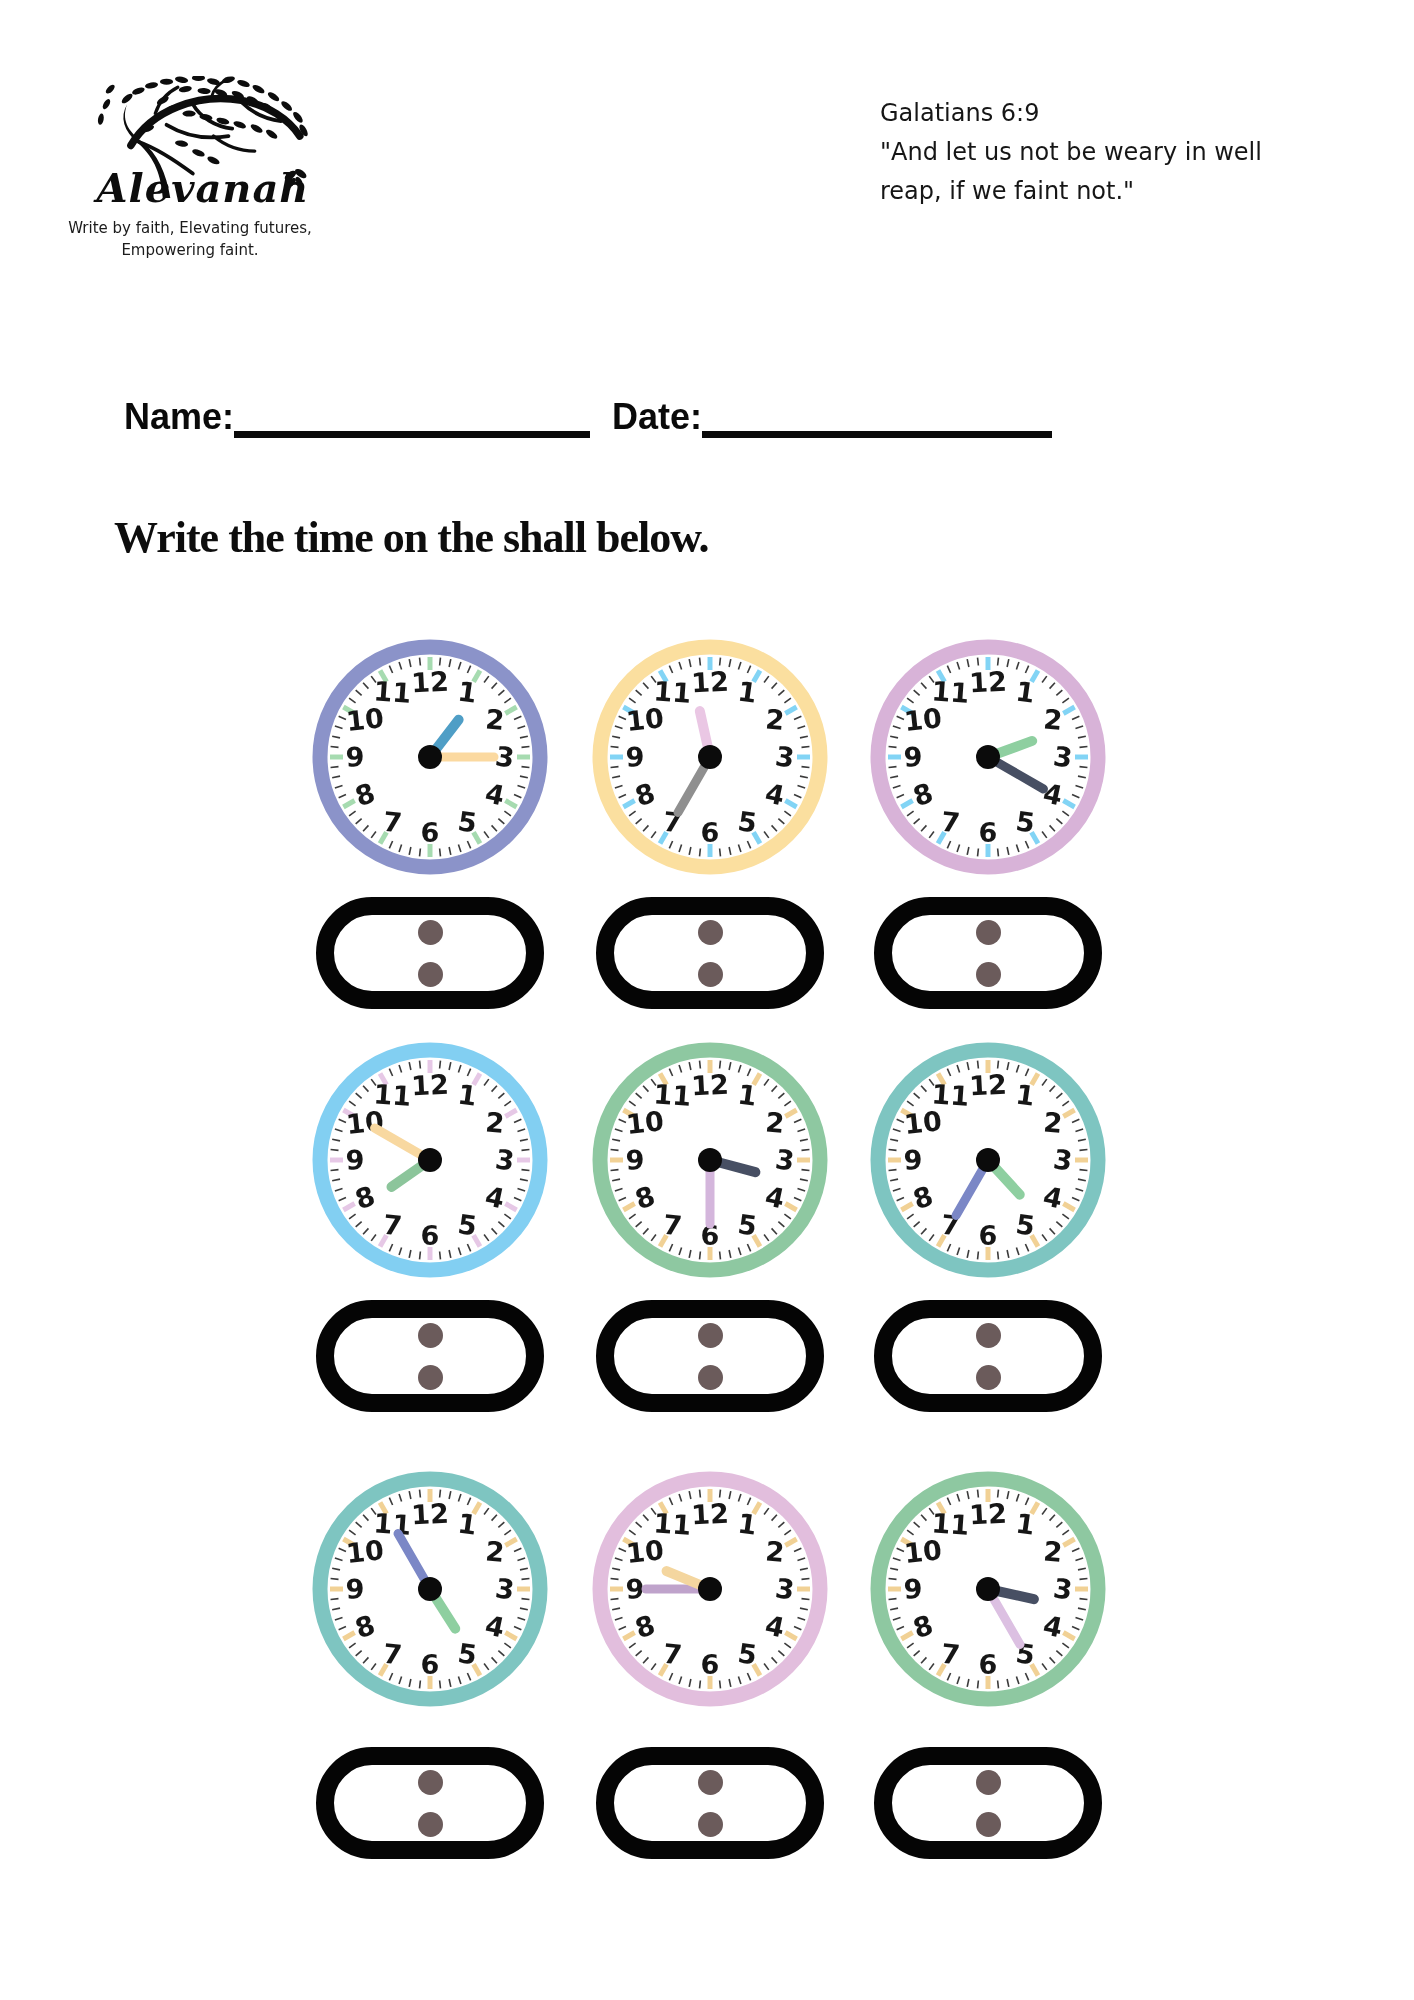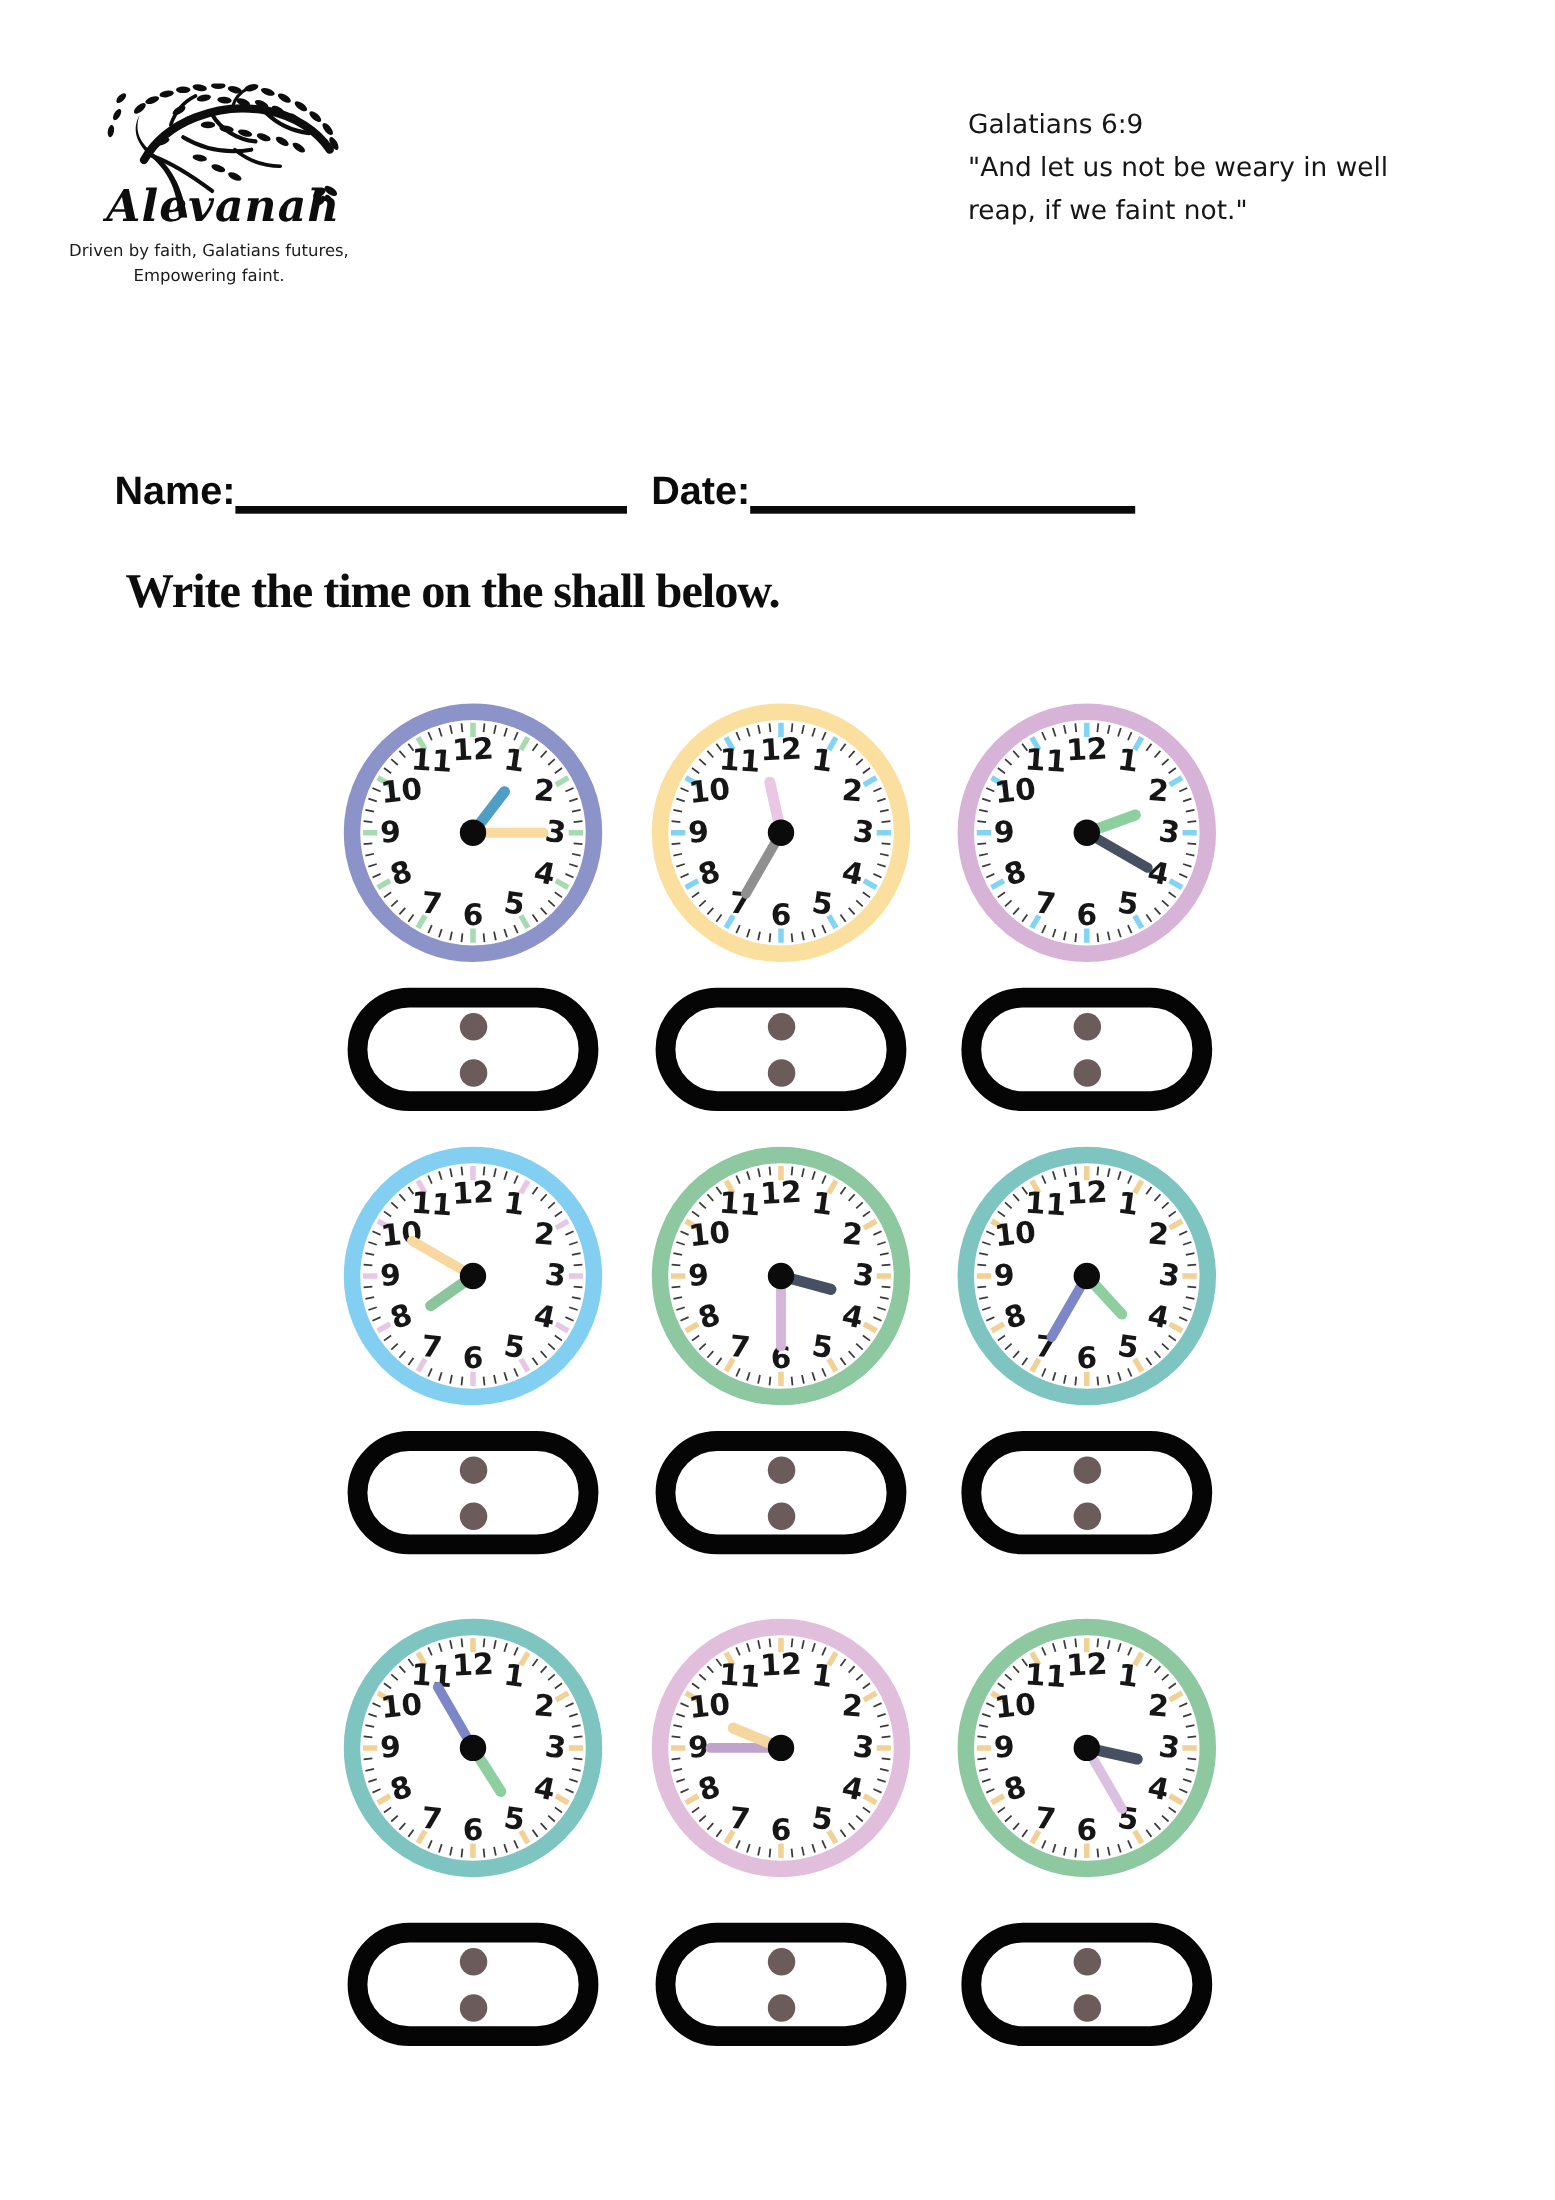--- a/index.html
+++ b/index.html
@@ -12,21 +12,21 @@
   .brand-name { font-family:"DejaVu Serif", serif; font-style:italic; font-weight:bold;
                 font-size:40px; color:#0d0d0d; margin-top:-34px; padding-left:26px; letter-spacing:1px; }
   .tagline { margin-top:6px; font-family:"DejaVu Sans", sans-serif; font-size:15px;
              line-height:22px; color:#1b1b1b; }
 
   .verse-block { position:absolute; left:880px; top:94px; width:420px; 
                  font-family:"DejaVu Sans", sans-serif; font-size:24px; line-height:39px; color:#161616; }
   .verse-ref { margin-bottom:0px; }
 
   
-  .form-row { position:absolute; left:104px; top:396px; width:1200px; white-space:nowrap;margin-top:29px; }
+  .form-row { position:absolute; left:124px; top:396px; width:1200px; white-space:nowrap; }
   .form-label { font-size:36px; font-weight:bold; color:#0a0a0a; vertical-align:bottom; }
   .write-line { display:inline-block; height:38px; border-bottom:7px solid #0a0a0a; vertical-align:bottom; }
   .name-line { width:356px; margin-right:22px; }
   .date-line { width:350px; }
 
   
   .instruction { position:absolute; left:114px; top:512px;
                  font-family:"Liberation Serif", serif; font-size:44px; font-weight:bold;
                  letter-spacing:-1px; color:#0d0d0d; }
 
@@ -93,21 +93,21 @@
       </g>
       <g fill="#0d0d0d">
         <ellipse cx="232" cy="106" rx="7" ry="3.6" transform="rotate(-35 232 106)"></ellipse>
         <ellipse cx="243" cy="104" rx="7" ry="3.6" transform="rotate(35 243 104)"></ellipse>
         <ellipse cx="234" cy="113" rx="5" ry="2.8" transform="rotate(-55 234 113)"></ellipse>
         <ellipse cx="241" cy="112" rx="5" ry="2.8" transform="rotate(55 241 112)"></ellipse>
       </g>
     </svg>
     <div class="brand-name">Alevanah</div>
     <div class="tagline">
-      <div>Driven by faith, Galatians futures,</div>
+      <div>Write by faith, Elevating futures,</div>
       <div>Empowering faint.</div>
     </div>
   </div>
 
   <div class="verse-block">
     <div class="verse-ref">Galatians 6:9</div>
     <div>"And let us not be weary in well</div>
     <div>reap, if we faint not."</div>
   </div>
 

